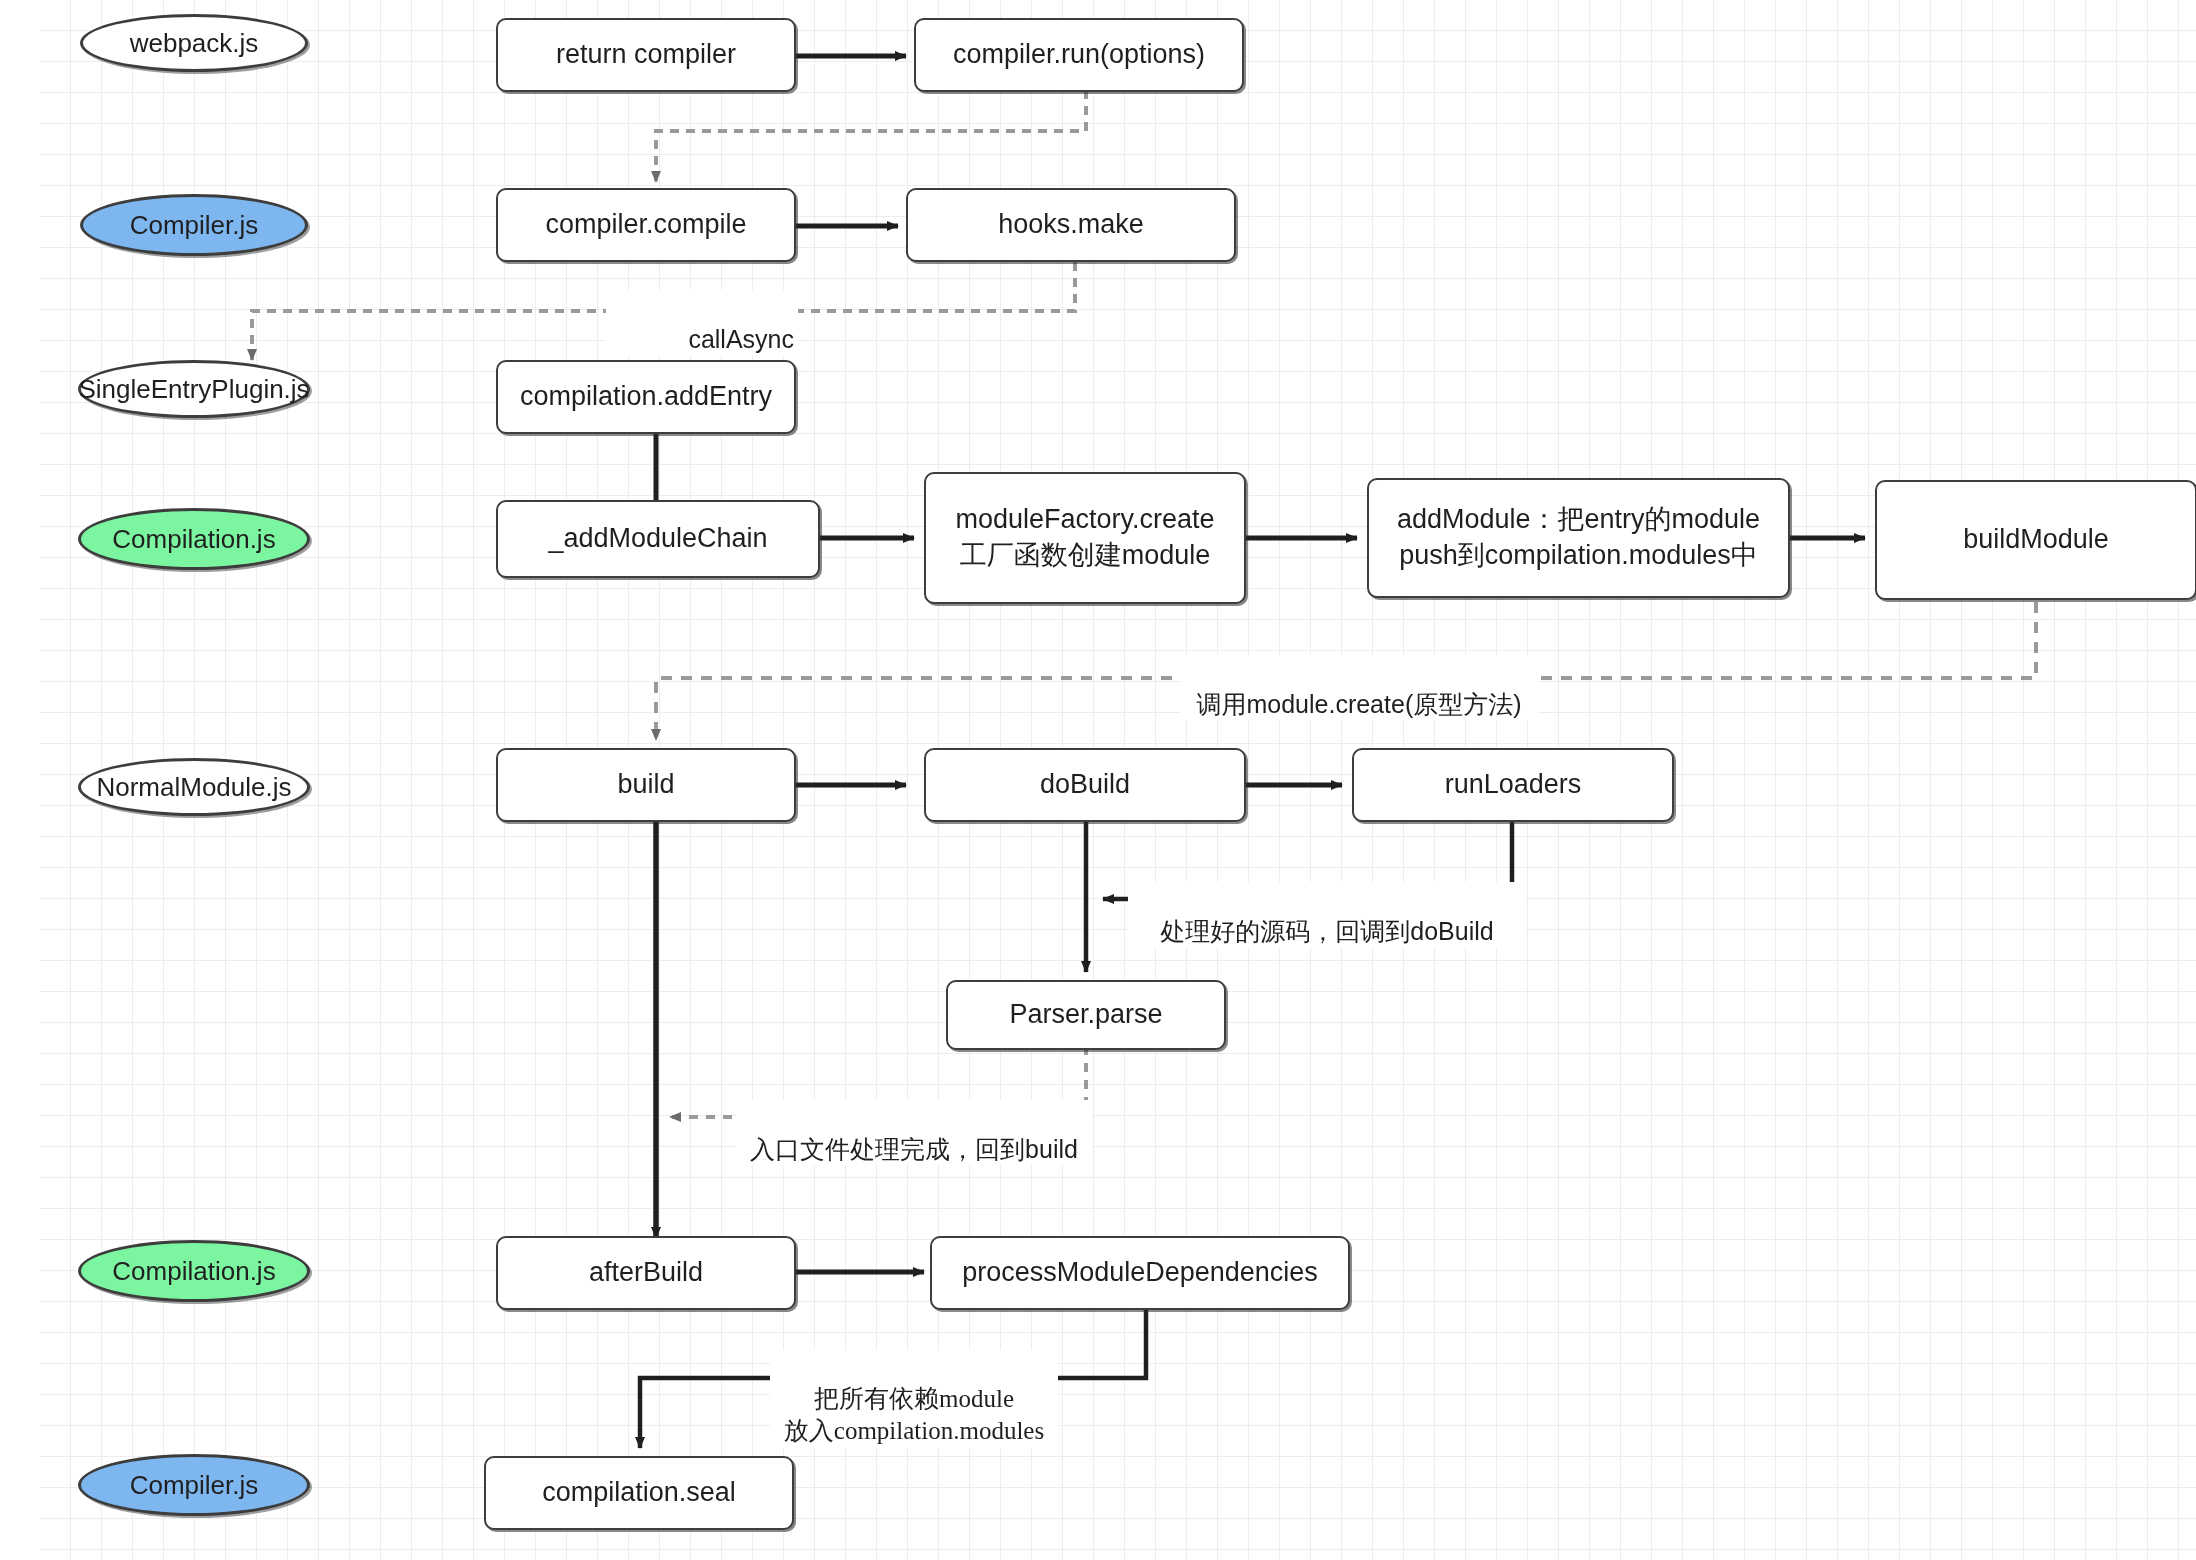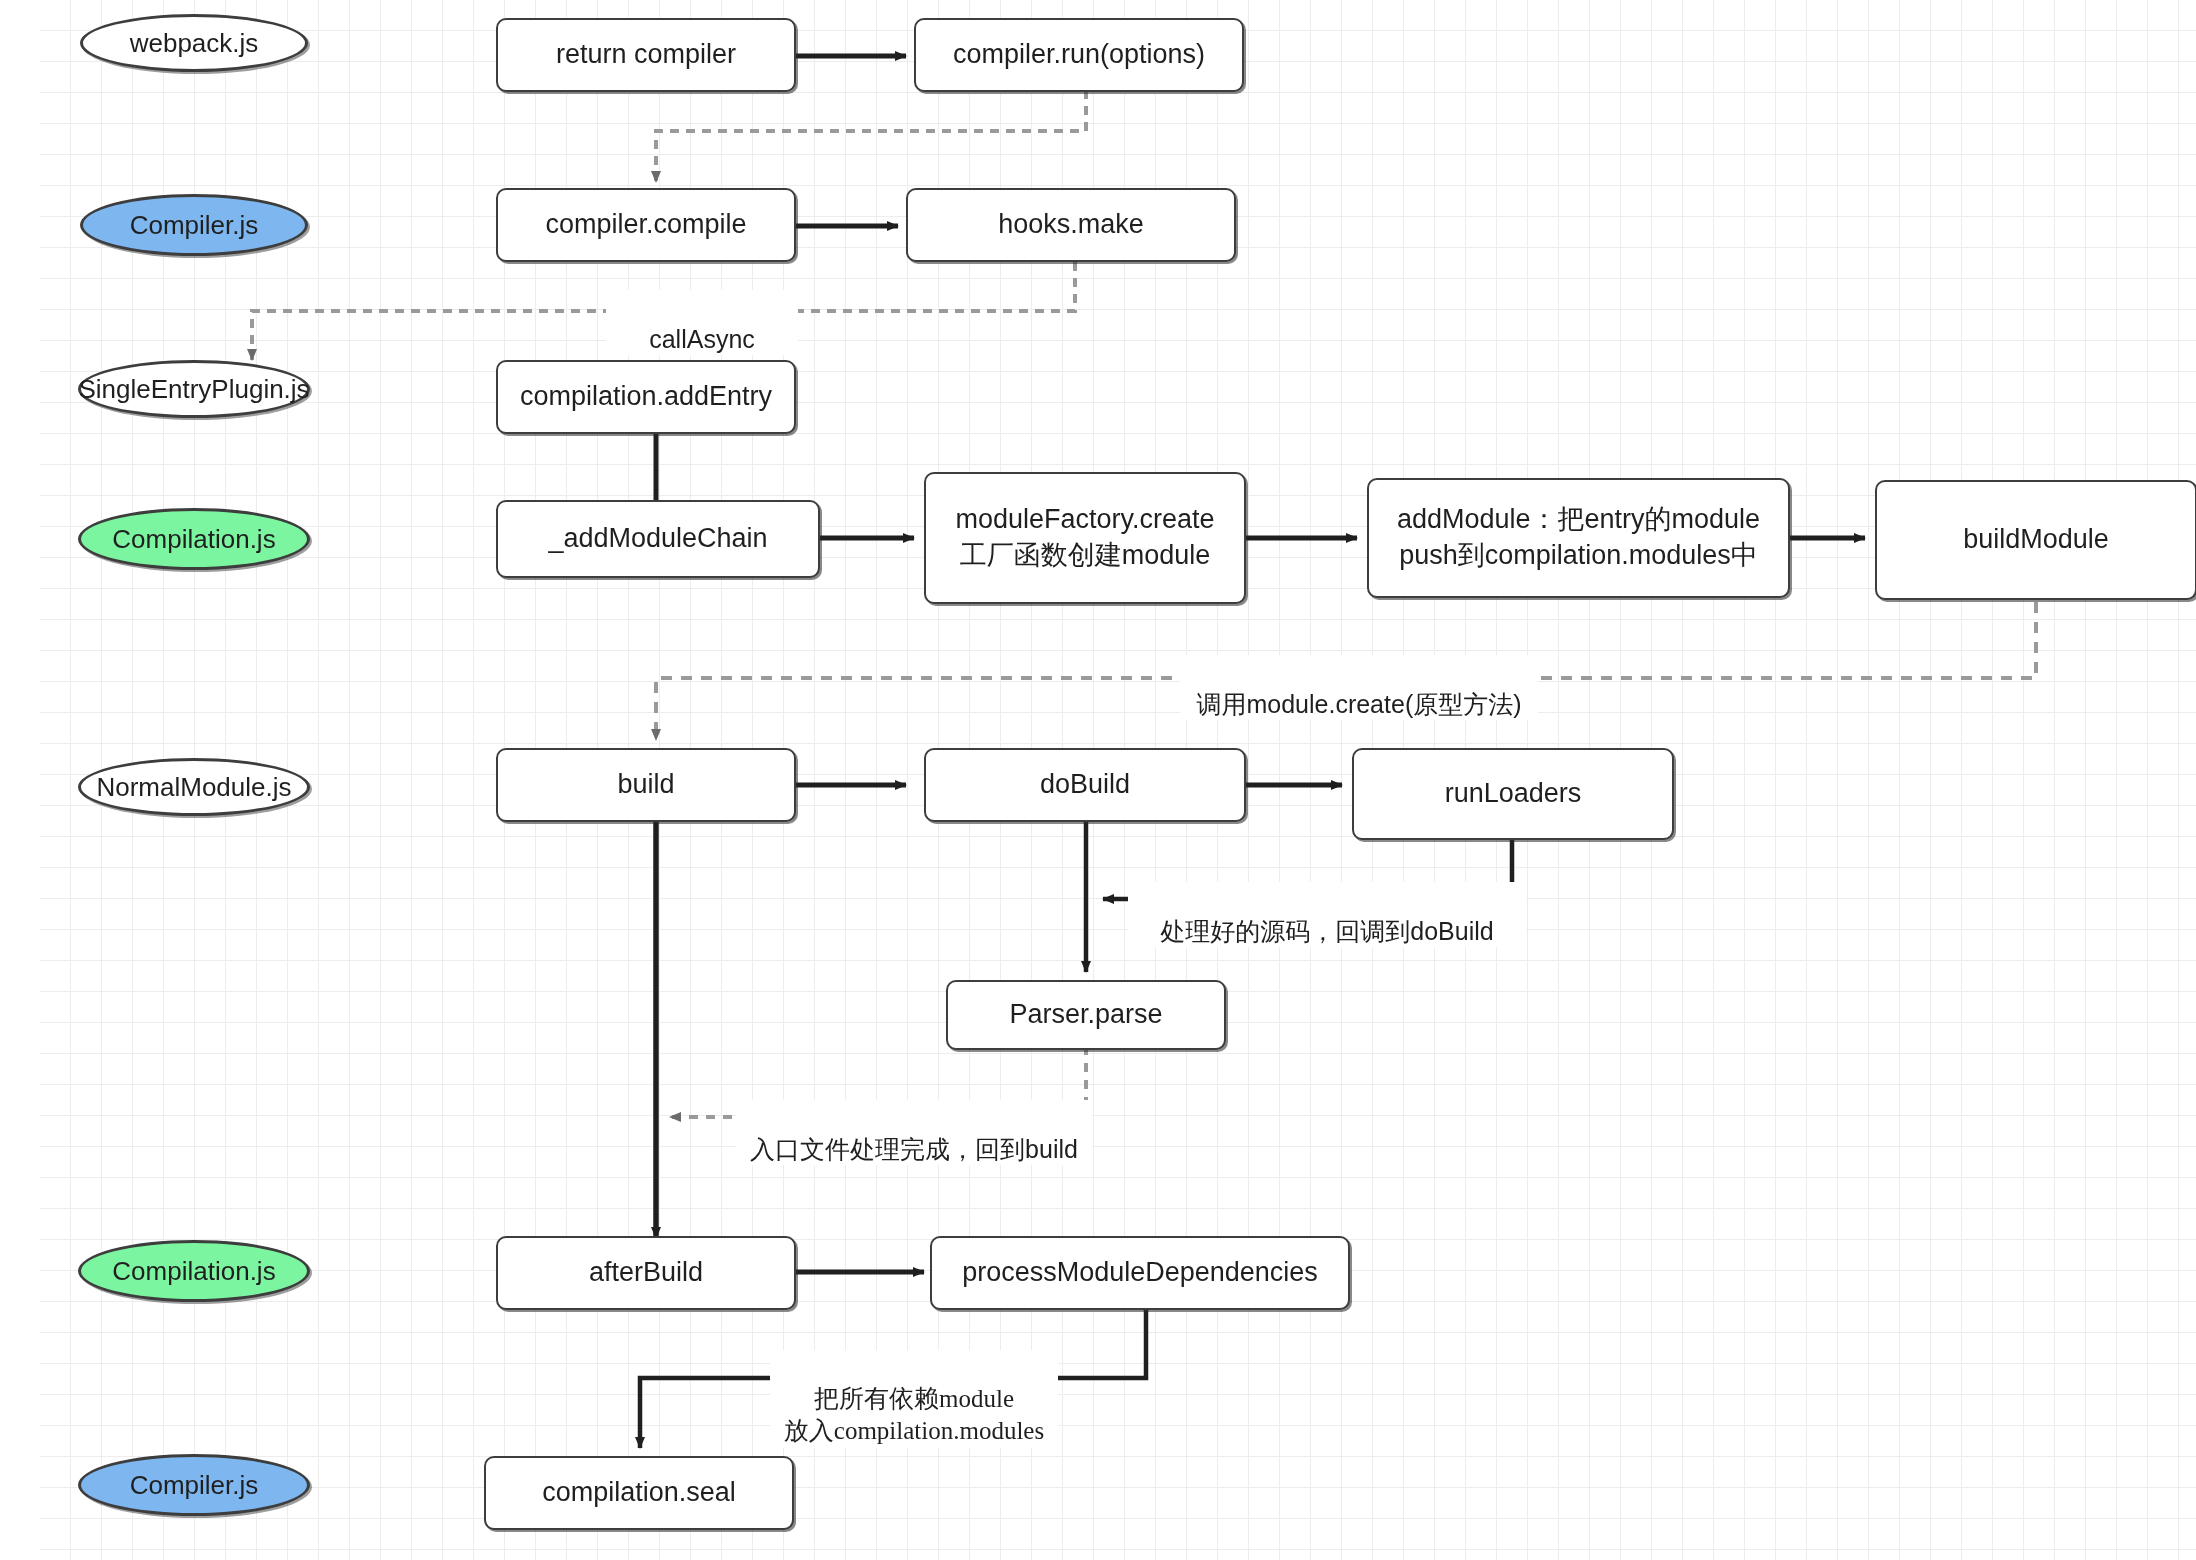--- a/index.html
+++ b/index.html
@@ -180,21 +180,21 @@
   </div>
 
   <div class="node" style="left:456px; top:188px; width:300px; height:74px;">
     <span>compiler.compile</span>
   </div>
 
   <div class="node" style="left:866px; top:188px; width:330px; height:74px;">
     <span>hooks.make</span>
   </div>
 
-  <div class="edgelabel" style="left:566px; top:290px; width:184px;">
+  <div class="edgelabel" style="left:566px; top:290px; width:184px;text-align:right;">
     <span>callAsync</span>
   </div>
 
   <div class="node" style="left:456px; top:360px; width:300px; height:74px;">
     <span>compilation.addEntry</span>
   </div>
 
   <div class="node" style="left:456px; top:500px; width:324px; height:78px;">
     <span>_addModuleChain</span>
   </div>
@@ -218,21 +218,21 @@
   </div>
 
   <div class="node" style="left:456px; top:748px; width:300px; height:74px;">
     <span>build</span>
   </div>
 
   <div class="node" style="left:884px; top:748px; width:322px; height:74px;">
     <span>doBuild</span>
   </div>
 
-  <div class="node" style="left:1312px; top:748px; width:322px; height:92px;">
+  <div class="node" style="left:1312px; top:748px; width:322px; height:74px;">
     <span>runLoaders</span>
   </div>
 
   <div class="edgelabel" style="left:1088px; top:882px; width:390px;">
     <span>处理好的源码，回调到doBuild</span>
   </div>
 
   <div class="node" style="left:906px; top:980px; width:280px; height:70px;">
     <span>Parser.parse</span>
   </div>

